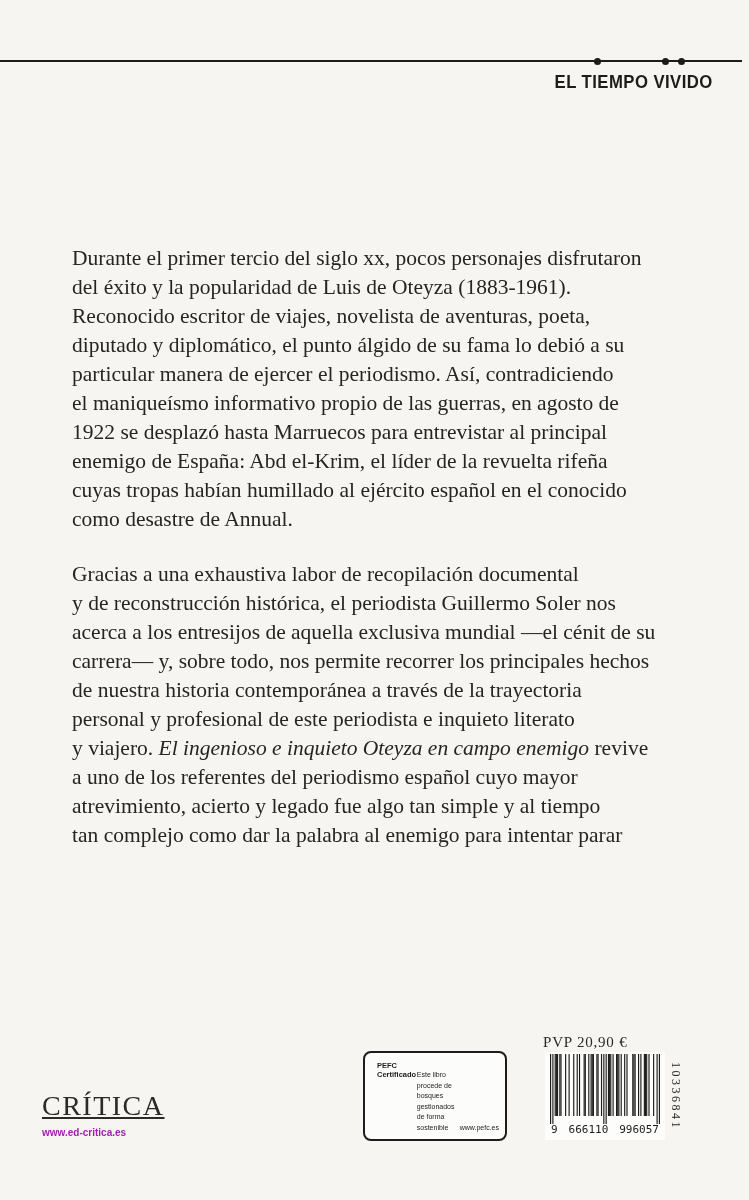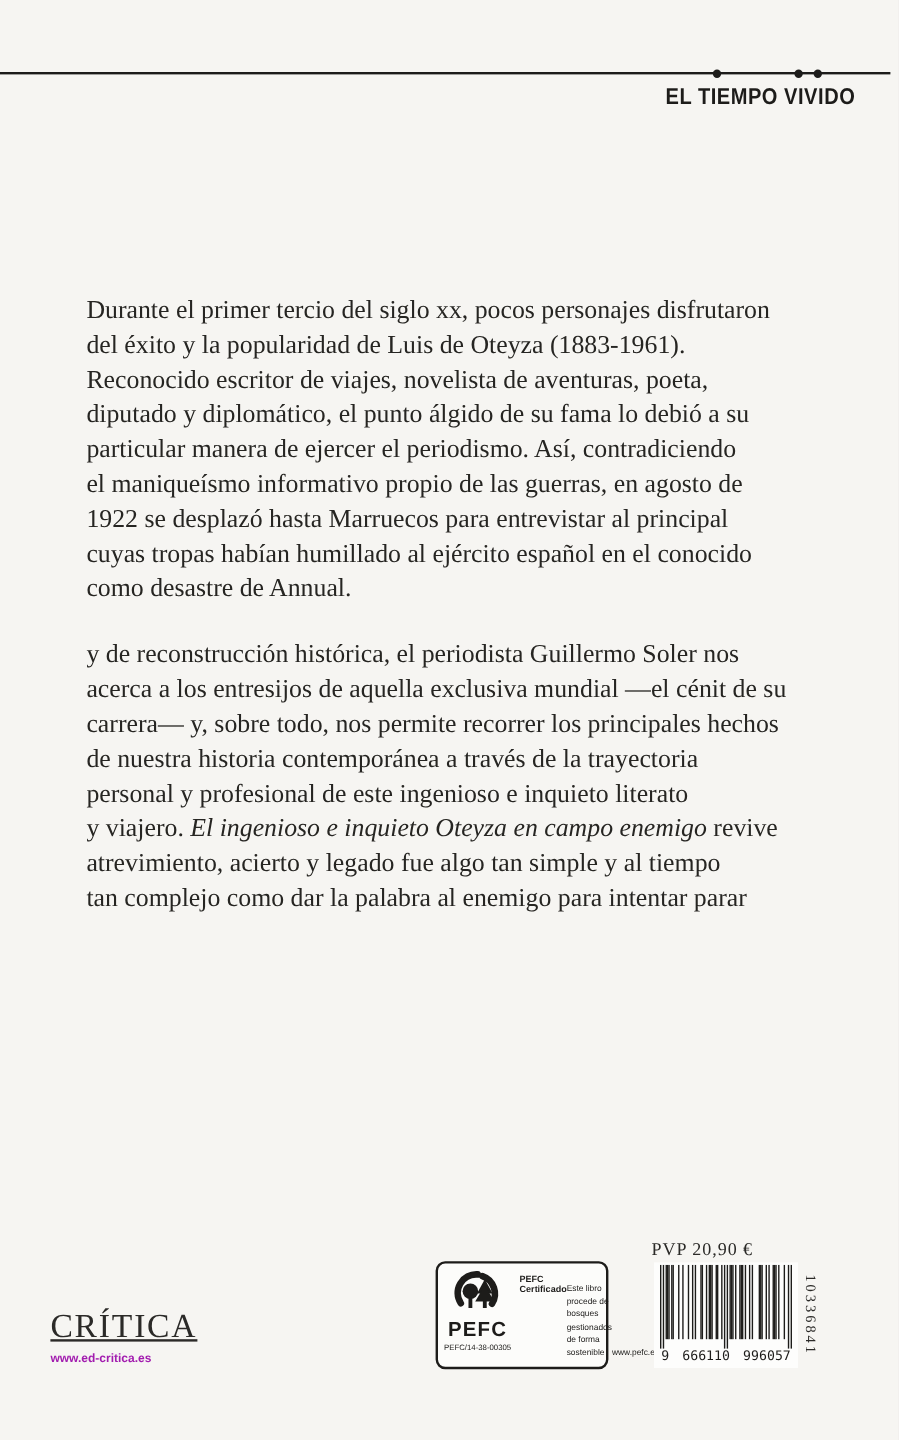--- a/index.html
+++ b/index.html
@@ -170,57 +170,44 @@
 
   <div class="synopsis">
     <div class="para1">
       <div class="line">Durante el primer tercio del siglo xx, pocos personajes disfrutaron</div>
       <div class="line">del éxito y la popularidad de Luis de Oteyza (1883-1961).</div>
       <div class="line">Reconocido escritor de viajes, novelista de aventuras, poeta,</div>
       <div class="line">diputado y diplomático, el punto álgido de su fama lo debió a su</div>
       <div class="line">particular manera de ejercer el periodismo. Así, contradiciendo</div>
       <div class="line">el maniqueísmo informativo propio de las guerras, en agosto de</div>
       <div class="line">1922 se desplazó hasta Marruecos para entrevistar al principal</div>
+      <div class="line">enemigo de España: Abd el-Krim, el líder de la revuelta rifeña</div>
       <div class="line">cuyas tropas habían humillado al ejército español en el conocido</div>
       <div class="line">como desastre de Annual.</div>
     </div>
     <div class="para2">
+      <div class="line">Gracias a una exhaustiva labor de recopilación documental</div>
       <div class="line">y de reconstrucción histórica, el periodista Guillermo Soler nos</div>
       <div class="line">acerca a los entresijos de aquella exclusiva mundial —el cénit de su</div>
       <div class="line">carrera— y, sobre todo, nos permite recorrer los principales hechos</div>
       <div class="line">de nuestra historia contemporánea a través de la trayectoria</div>
-      <div class="line">personal y profesional de este ingenioso e inquieto literato</div>
+      <div class="line">personal y profesional de este periodista e inquieto literato</div>
       <div class="line"><span>y viajero. </span><span class="italic">El ingenioso e inquieto Oteyza en campo enemigo</span><span> revive</span></div>
+      <div class="line">a uno de los referentes del periodismo español cuyo mayor</div>
       <div class="line">atrevimiento, acierto y legado fue algo tan simple y al tiempo</div>
       <div class="line">tan complejo como dar la palabra al enemigo para intentar parar</div>
     </div>
   </div>
 
   <div class="publisher">
     <div class="publisher-name">CRÍTICA</div>
     <div class="publisher-site">www.ed-critica.es</div>
   </div>
 
   <div class="pefc-box">
-    <div class="pefc-left">
-      <svg width="52" height="40" viewBox="0 0 52 40">
-
-        <path d="M 26 3 A 15.5 15.5 0 0 0 12 27" fill="none" stroke="#1d1c1a" stroke-width="5.5" stroke-linecap="round"></path>
-        <path d="M 30 4.5 A 15.5 15.5 0 0 1 38 27.5" fill="none" stroke="#1d1c1a" stroke-width="5.5" stroke-linecap="round"></path>
-
-        <circle cx="20" cy="17" r="6.5" fill="#1d1c1a"></circle>
-        <rect x="18.4" y="22" width="3.2" height="9" fill="#1d1c1a"></rect>
-
-        <polygon points="32,7 38.5,19 25.5,19" fill="#1d1c1a"></polygon>
-        <polygon points="32,12 40,25.5 24,25.5" fill="#1d1c1a"></polygon>
-        <rect x="30.4" y="25" width="3.2" height="6" fill="#1d1c1a"></rect>
-      </svg>
-      <div class="pefc-logo-text">PEFC</div>
-      <div class="pefc-license">PEFC/14-38-00305</div>
-    </div>
     <div class="pefc-right">
       <div class="pefc-title">PEFC Certificado</div>
       <div class="pefc-desc">
         <div>Este libro procede de</div>
         <div>bosques gestionados</div>
         <div>de forma sostenible</div>
       </div>
       <div class="pefc-site">www.pefc.es</div>
     </div>
   </div>

